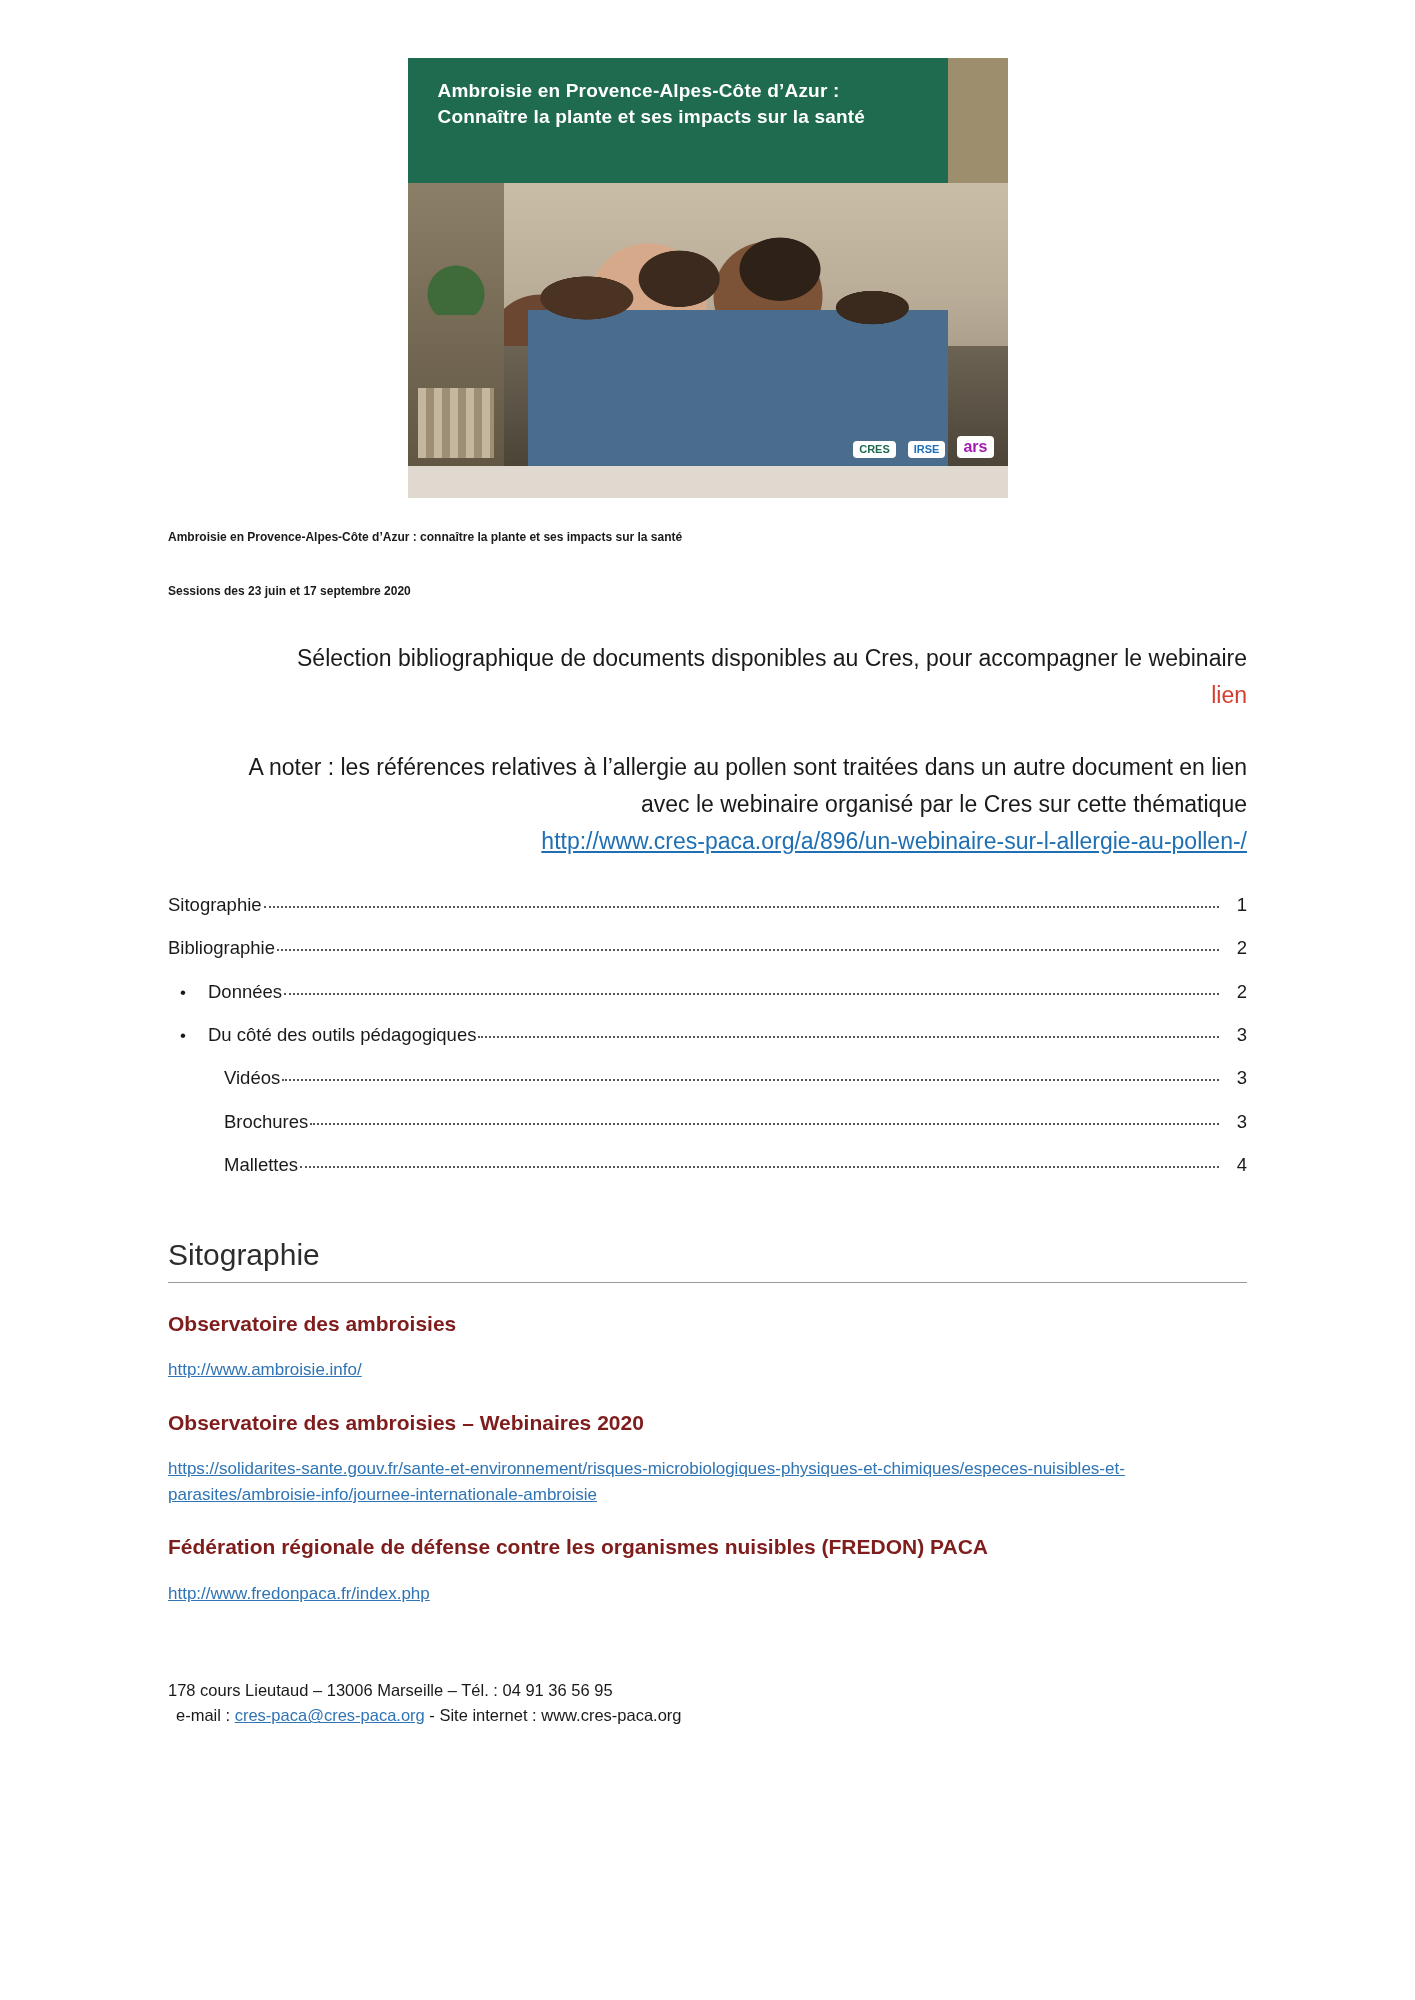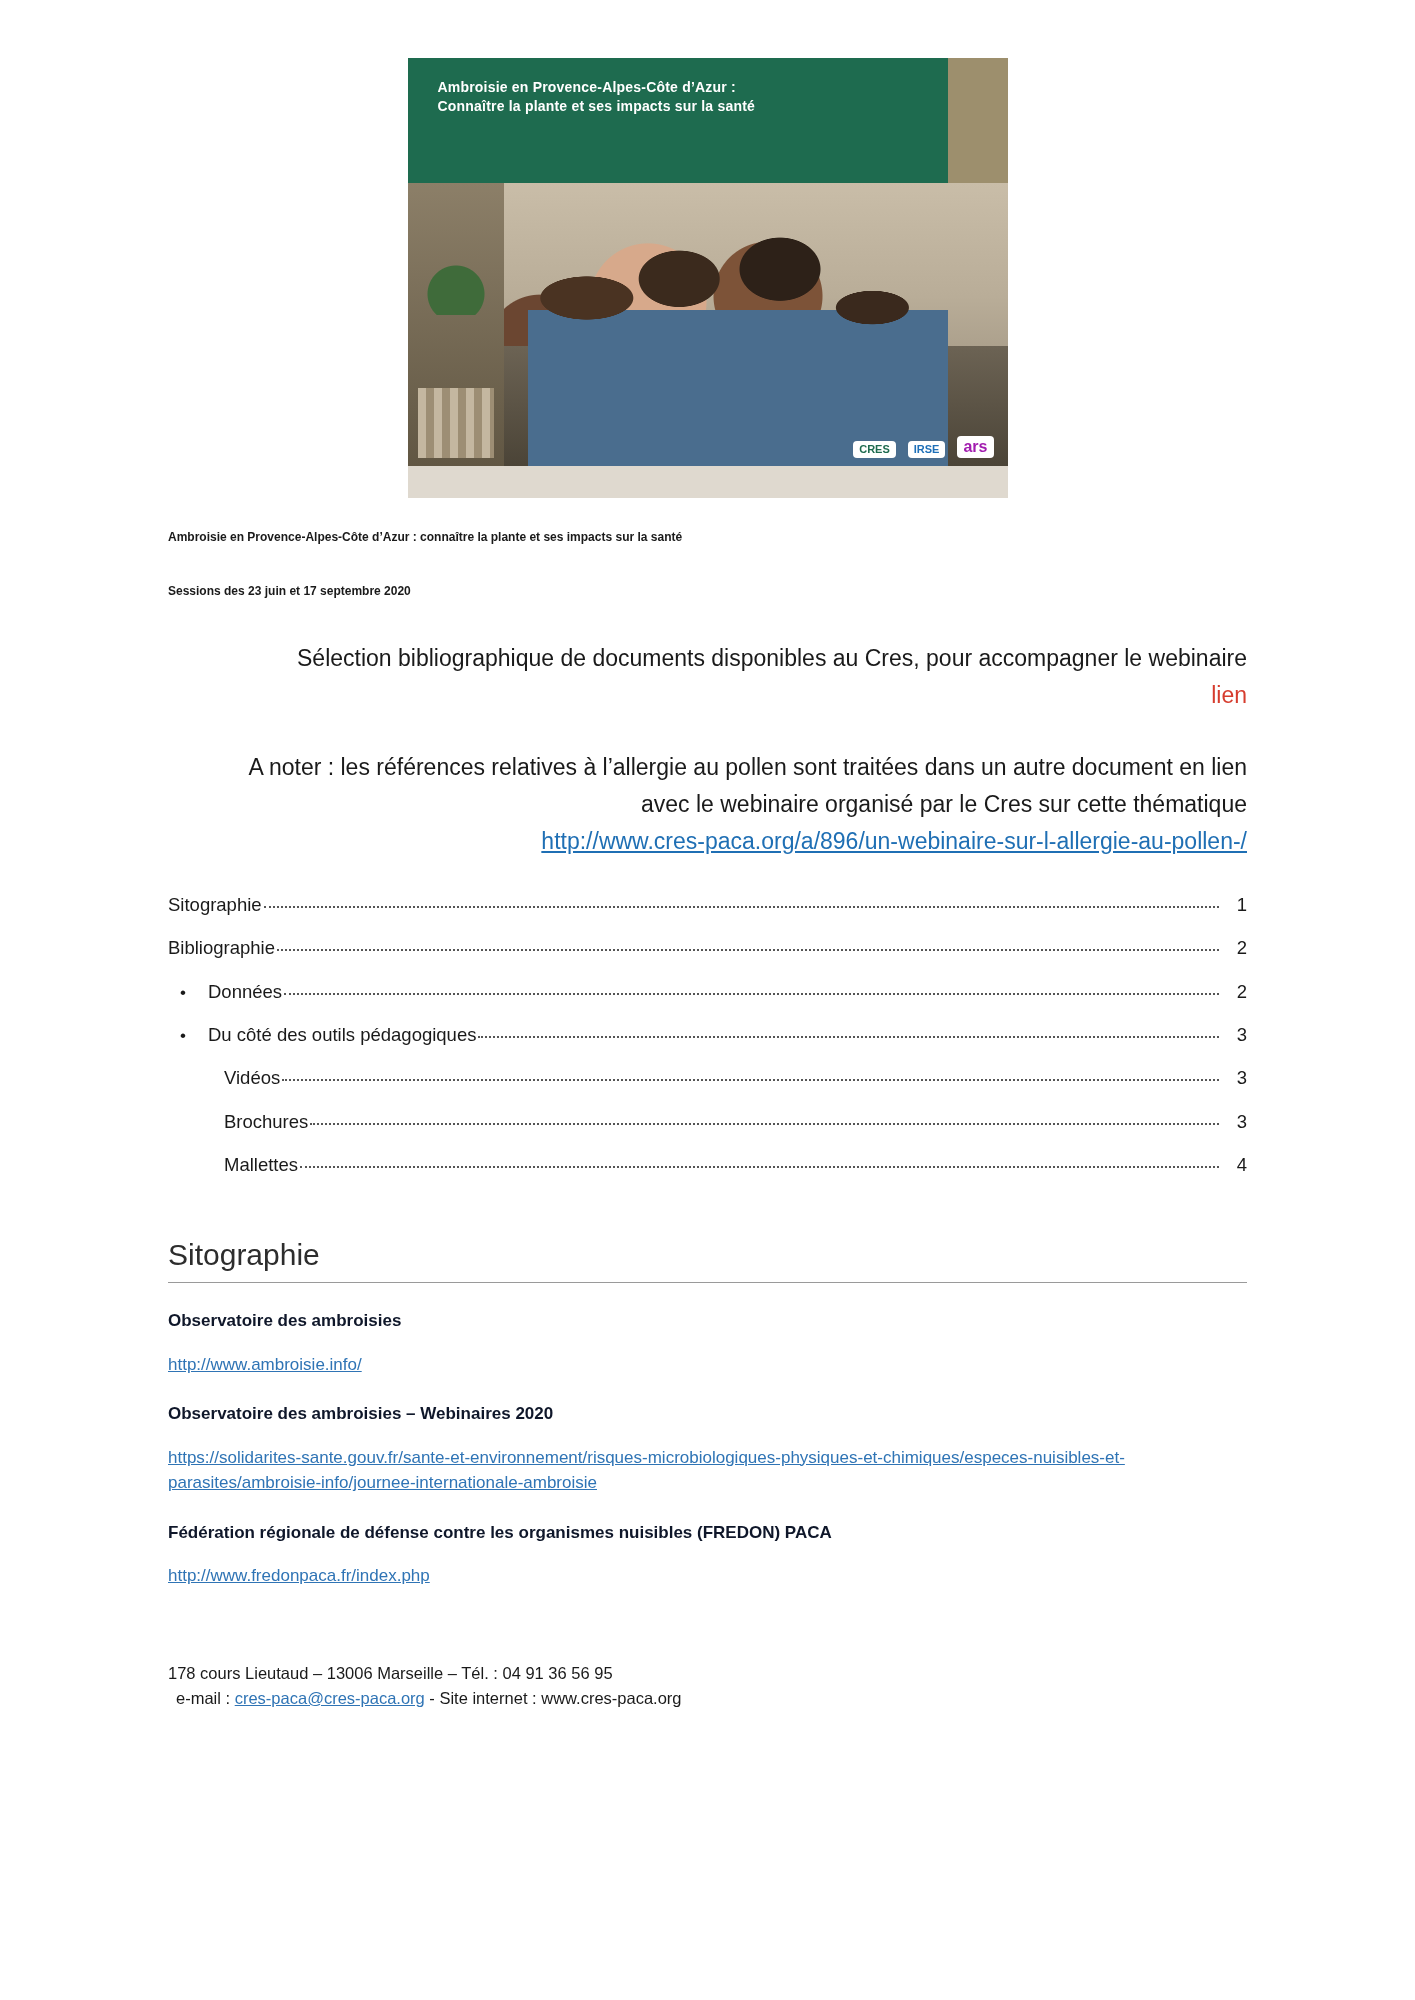--- a/index.html
+++ b/index.html
@@ -47,21 +47,21 @@
     width: 540px;
     height: 125px;
     background: #1e6b4f;
   }
   .cover-title {
     position: absolute;
     left: 30px;
     top: 20px;
     width: 490px;
     color: #ffffff;
-    font-size: 14px;
+    font-size: 19px;
     font-weight: bold;
     line-height: 1.35;
     letter-spacing: .2px;
   }
   .cover-icons {
     position: absolute;
     left: 30px;
     top: 130px;
     display: flex;
     gap: 22px;
@@ -212,23 +212,23 @@
     color: #2d2d2d;
     font-weight: normal;
     margin: 62px 0 0 0;
     padding-bottom: 10px;
     border-bottom: 1px solid #9a9a9a;
   }
   .entries { margin-top: 26px; }
   .entry { margin-bottom: 25px; }
   .entry-title {
     font-weight: bold;
-    font-size: 17px;
+    font-size: 21px;
     line-height: 1.45;
-    color: #0f172a;
+    color: #7f1d1d;
   }
   .entry-url {
     font-size: 17px;
     line-height: 1.5;
     color: #2f74b5;
     text-decoration: underline;
     word-break: break-word;
     display: block;
     margin-top: 18px;
   }

